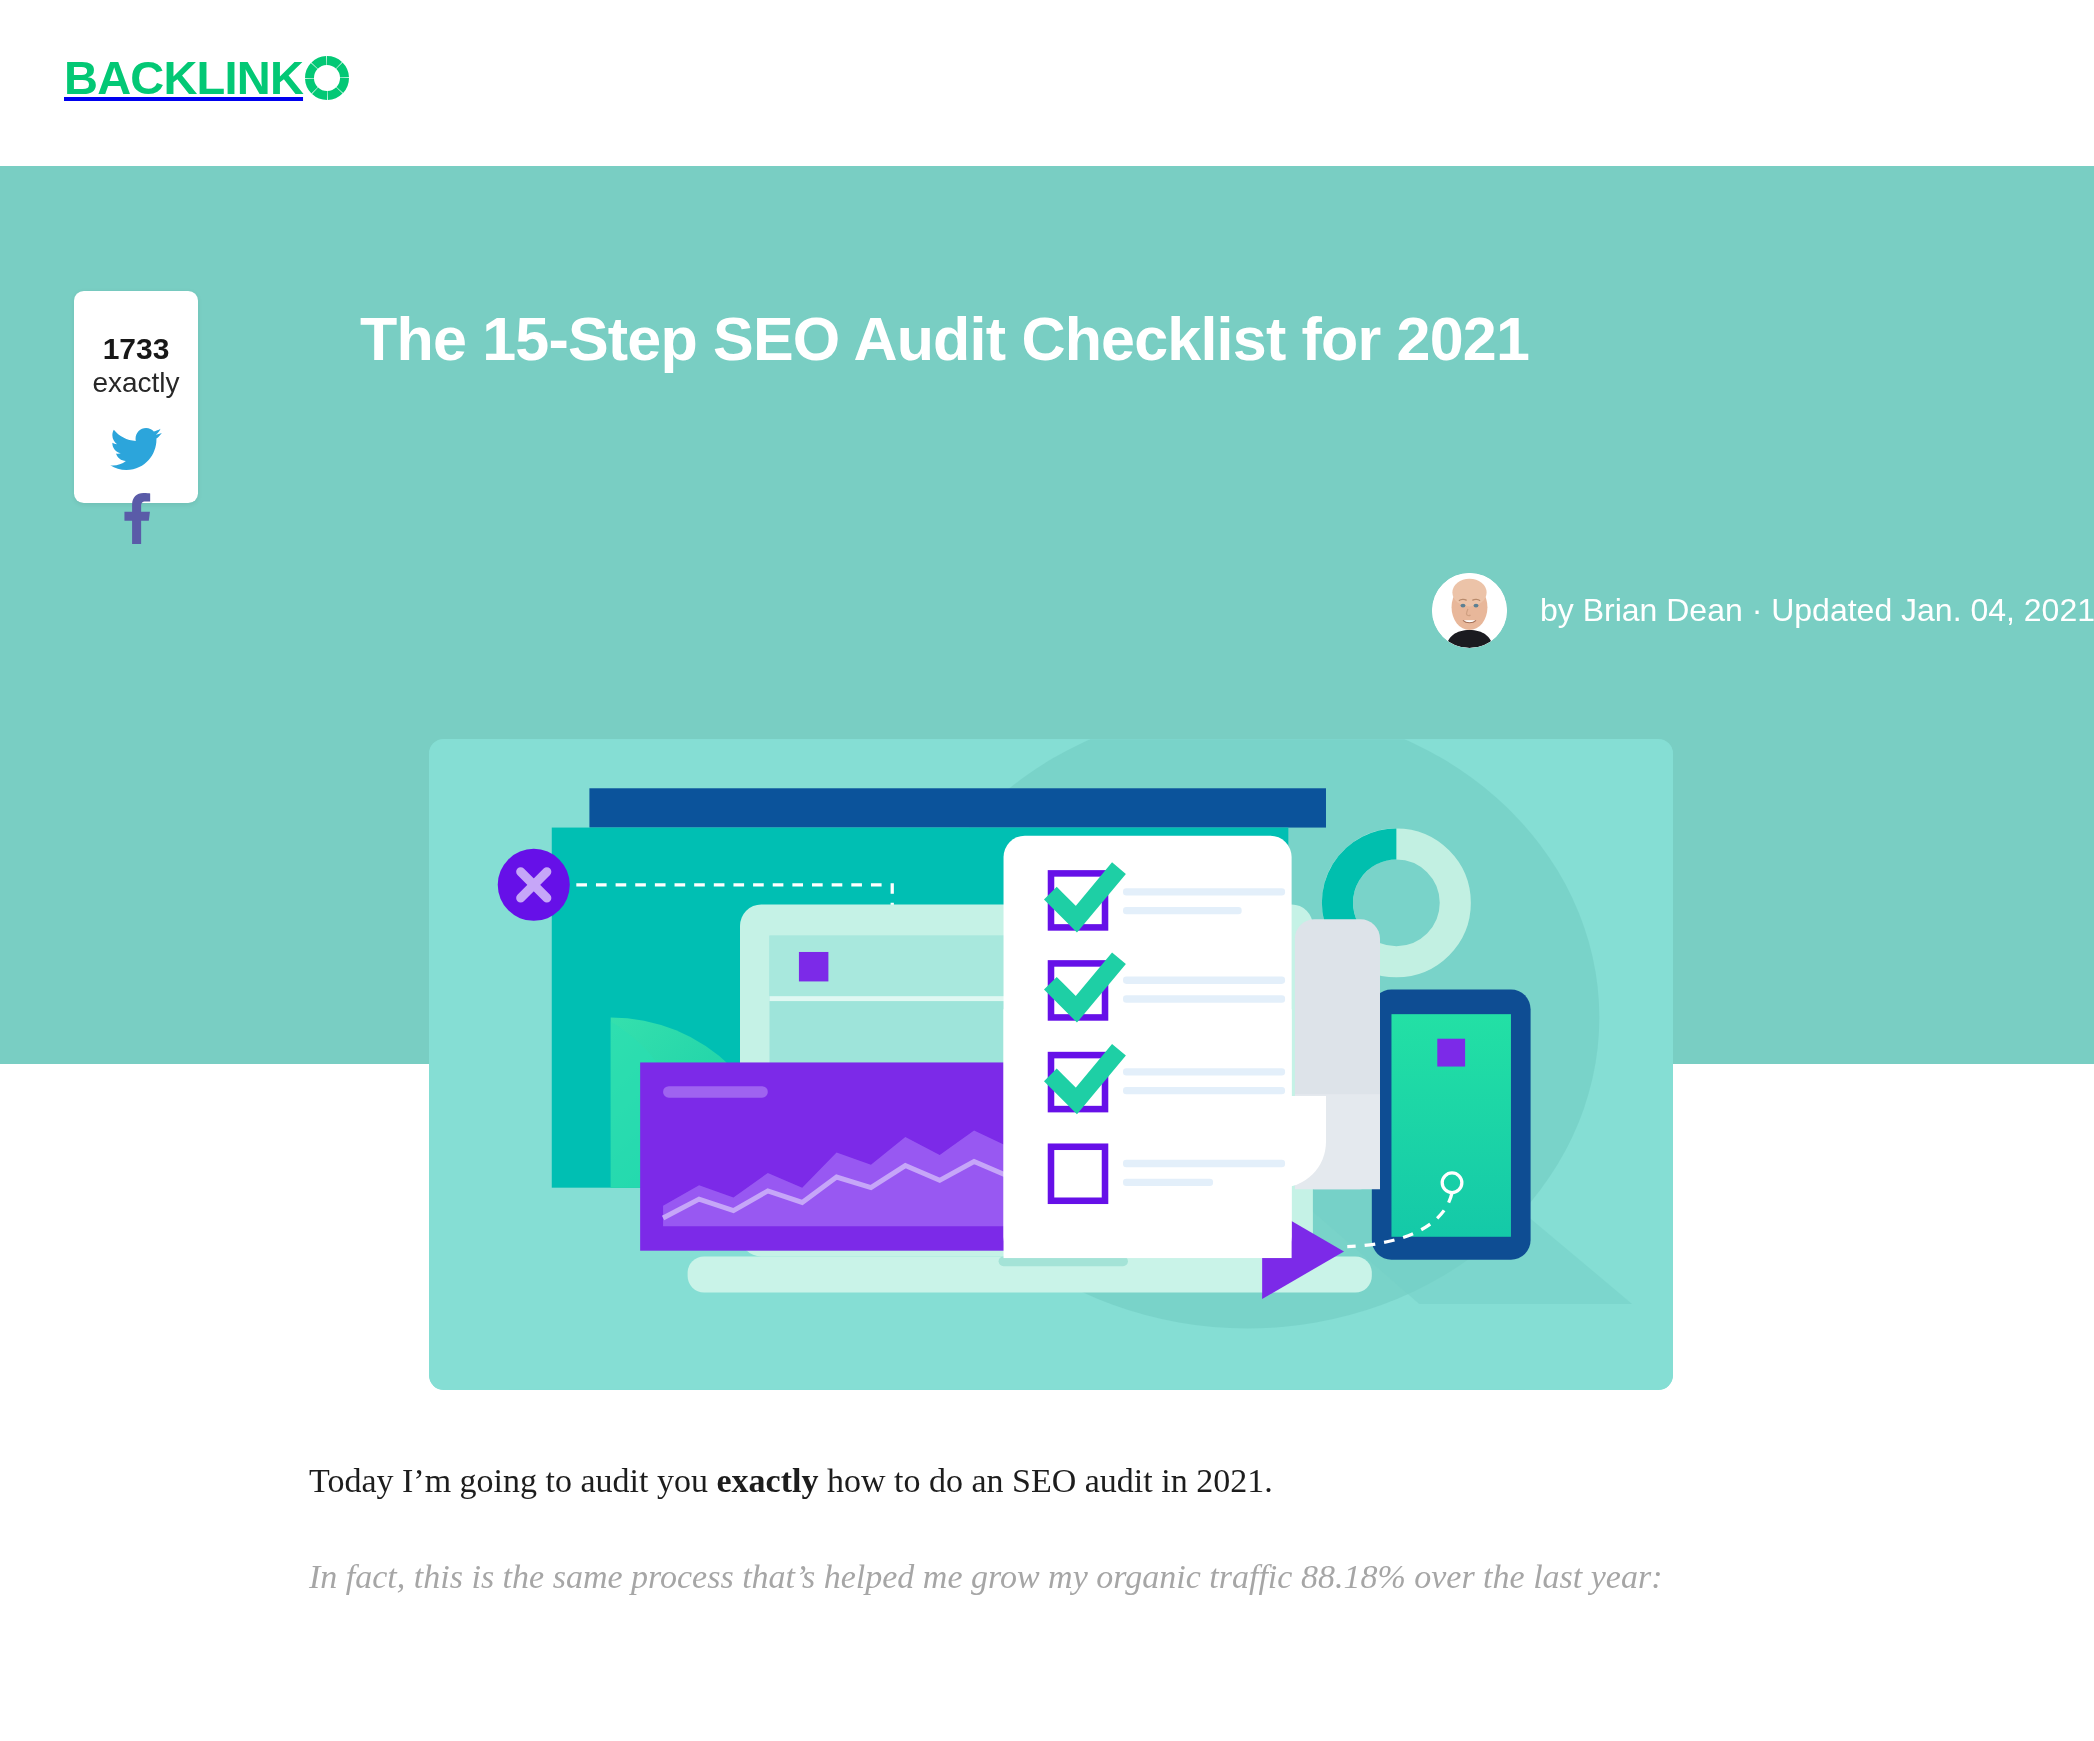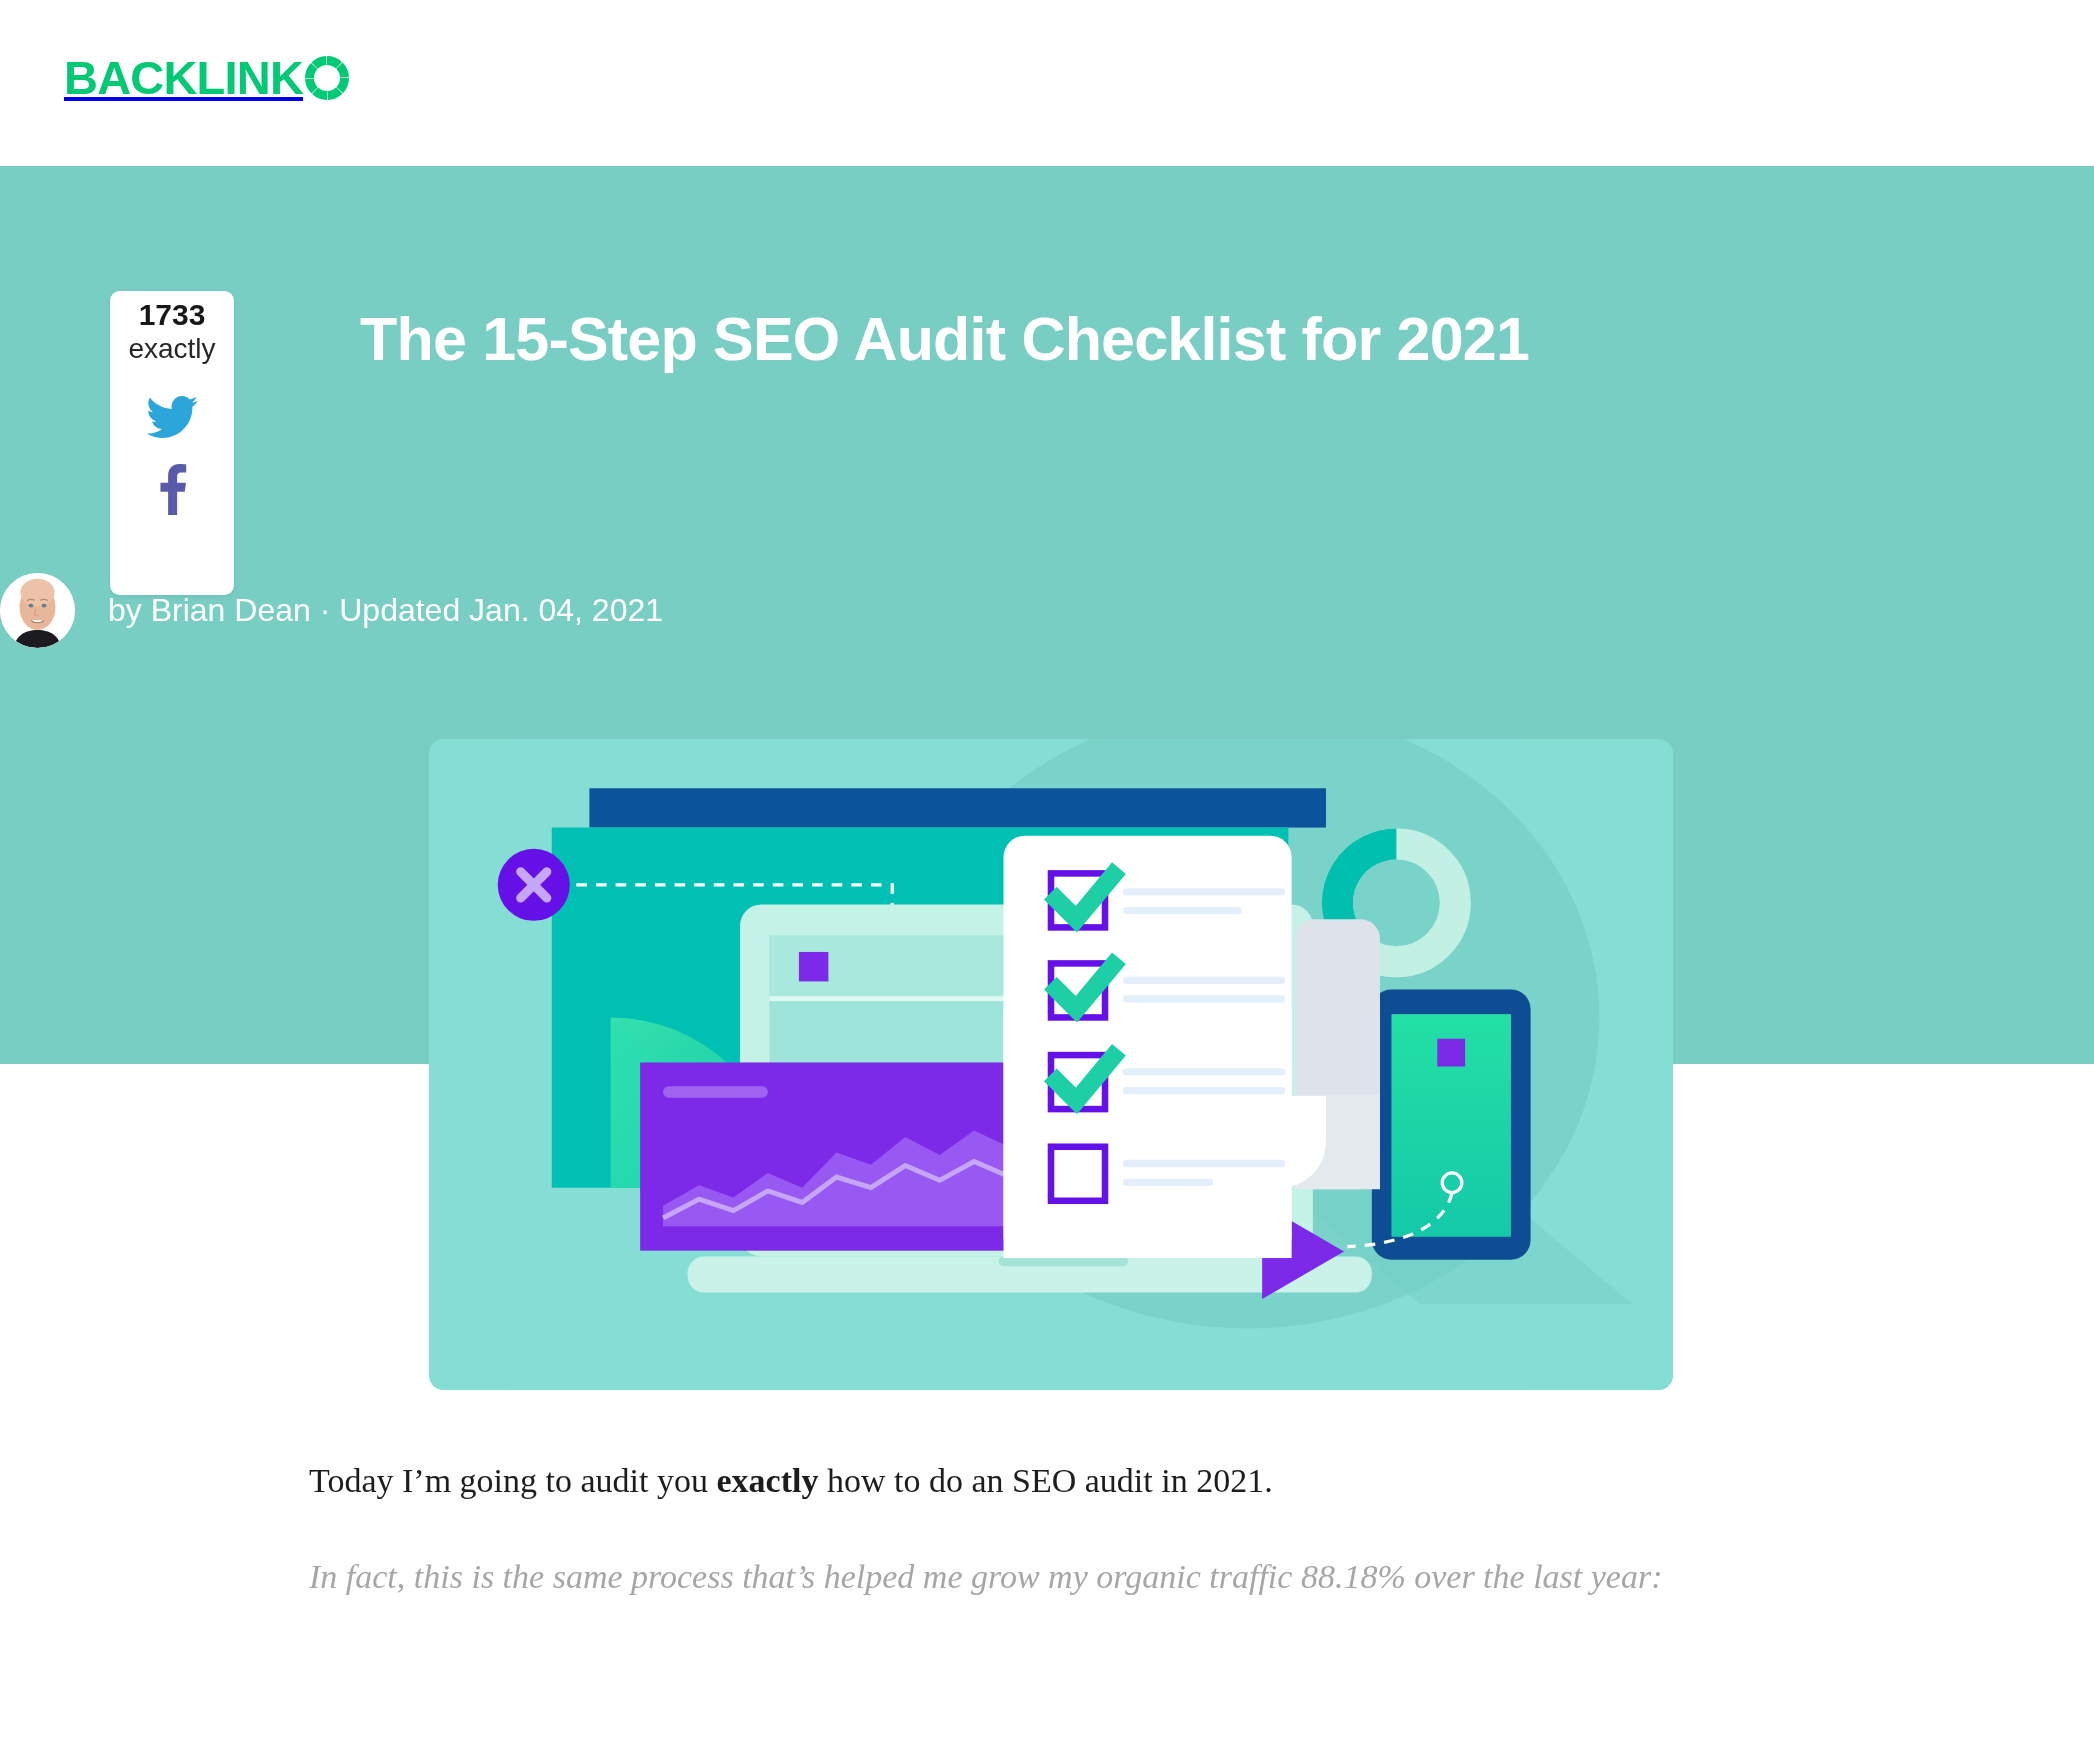--- a/index.html
+++ b/index.html
@@ -56,28 +56,27 @@
   
   .hero-band {
     position: absolute; top: 166px; left: 0;
     width: 2095px; height: 898px;
     background: #79cec3;
   }
 
   
   .share-widget {
     position: absolute; left: 74px; top: 291px;
-    width: 124px; height: 304px;
+    width: 124px; height: 212px;
     background: #ffffff;
     border-radius: 9.8px;
     box-shadow: 0 1.6px 4.9px rgba(0,0,0,0.07);
     display: flex; flex-direction: column;
-    align-items: center; padding-top: 8px;
+    align-items: center; padding-top: 42px;
     z-index: 10;
-    margin-left: 36px;
   }
   .share-count {
     font-size: 30px; font-weight: 700; color: #181818; line-height: 1.05;
   }
   .share-label {
     font-size: 28px; font-weight: 400; color: #272727; line-height: 1.25;
   }
   .share-icon {
     margin-top: 28px; cursor: pointer;
     display: flex; align-items: center; justify-content: center;
@@ -93,21 +92,21 @@
     font-weight: 700;
     letter-spacing: -0.8px;
     line-height: 1.18;
     color: #ffffff;
     padding: 0 360px;
   }
 
   
   .byline {
     position: absolute; top: 573px; left: 0; width: 2095px;
-    display: flex; align-items: center; justify-content: flex-start;
+    display: flex; align-items: center; justify-content: flex-end;
   }
   .avatar {
     width: 75px; height: 75px; border-radius: 50%;
     background: #ffffff; overflow: hidden; position: relative;
     flex-shrink: 0;
   }
   .avatar svg { display:block; }
   .byline-text {
     margin-left: 33px;
     font-size: 32px;

